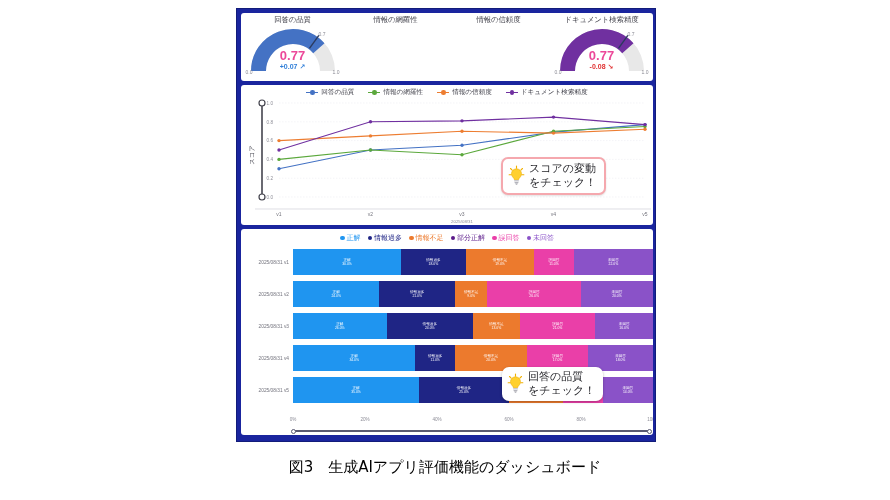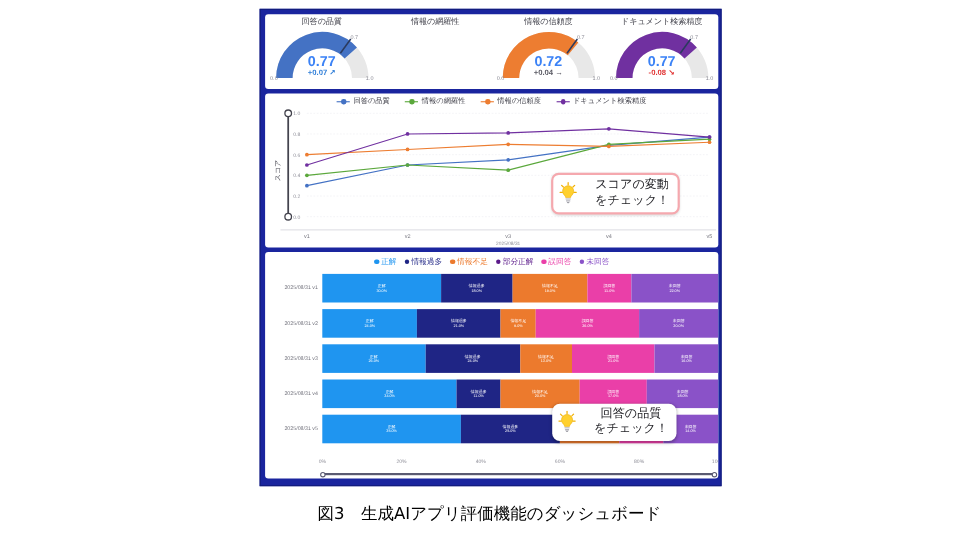--- a/index.html
+++ b/index.html
@@ -52,21 +52,21 @@
     margin-top: 1px;
   }
   .gauge-wrap svg { display:block; }
   .gauge-value {
     position: absolute;
     left: 0; right: 0;
     top: 23px;
     text-align: center;
     font-size: 13px;
     font-weight: bold;
-    color: #3b82f6;
+    color: #ec4899;
     line-height: 13px;
   }
   .gauge-delta {
     position: absolute;
     left: 0; right: 0;
     top: 37px;
     text-align: center;
     font-size: 7px;
     line-height: 8px;
     font-weight: bold;
@@ -118,26 +118,25 @@
   #line-svg { position:absolute; left:0; top:0; }
   .axis-tick-text { font-size: 4.6px; fill: #8d8d97; font-family:"Liberation Sans",sans-serif; }
   .xaxis-text { font-size: 5px; fill: #76767f; font-family:"Liberation Sans",sans-serif; }
   .xaxis-sub  { font-size: 4.4px; fill: #8d8d97; font-family:"Liberation Sans",sans-serif; }
 
   
   .callout {
     position: absolute;
     display: flex;
     align-items: center;
-    gap: 16px;
+    gap: 4px;
     background: #ffffff;
     border-radius: 7px;
     padding: 3px 8px 4px 5px;
     z-index: 30;
-    text-align: center;
   }
   #callout-score {
     left: 264px; top: 148px;
     border: 2px solid #f5a8ae;
     box-shadow: 0 1px 2px rgba(0,0,0,.12);
   }
   #callout-quality {
     left: 265px; top: 358px;
     border: none;
     box-shadow: 0 1px 3px rgba(0,0,0,.28);
@@ -269,32 +268,20 @@
           <div class="gauge-min">0.0</div>
           <div class="gauge-max">1.0</div>
           <div class="gauge-thresh">0.7</div>
         </div>
       </div>
       <div class="gauge-card">
         <div class="gauge-title">情報の網羅性</div>
       </div>
       <div class="gauge-card">
         <div class="gauge-title">情報の信頼度</div>
-        <div class="gauge-wrap">
-          <svg width="92" height="50" viewBox="0 0 92 50">
-            <path d="M 4 45.00000000000001 A 42 42 0 0 1 88 44.99999999999999 L 73 44.99999999999999 A 27 27 0 0 0 19 45 Z" fill="#e8e8e8"></path>
-            <path d="M 4 45.00000000000001 A 42 42 0 0 1 72.77180756944497 12.638443803416862 L 63.21044772321463 24.196142445053695 A 27 27 0 0 0 19 45 Z" fill="#ed7d31"></path>
-            <line x1="62.45798706418924" y1="22.347524157501468" x2="71.86255110086881" y2="9.403252247502309" stroke="#2b3a5e" stroke-width="1.4"></line>
-          </svg>
-          <div class="gauge-value">0.72</div>
-          <div class="gauge-delta" style="color: rgb(90, 90, 100);">+0.04 →</div>
-          <div class="gauge-min">0.0</div>
-          <div class="gauge-max">1.0</div>
-          <div class="gauge-thresh">0.7</div>
-        </div>
       </div>
       <div class="gauge-card">
         <div class="gauge-title">ドキュメント検索精度</div>
         <div class="gauge-wrap">
           <svg width="92" height="50" viewBox="0 0 92 50">
             <path d="M 4 45.00000000000001 A 42 42 0 0 1 88 44.99999999999999 L 73 44.99999999999999 A 27 27 0 0 0 19 45 Z" fill="#e8e8e8"></path>
             <path d="M 4 45.00000000000001 A 42 42 0 0 1 77.5046649244793 17.224901656406633 L 66.2529988800224 27.14457963626141 A 27 27 0 0 0 19 45 Z" fill="#7030a0"></path>
             <line x1="62.45798706418924" y1="22.347524157501468" x2="71.86255110086881" y2="9.403252247502309" stroke="#2b3a5e" stroke-width="1.4"></line>
           </svg>
           <div class="gauge-value">0.77</div>

